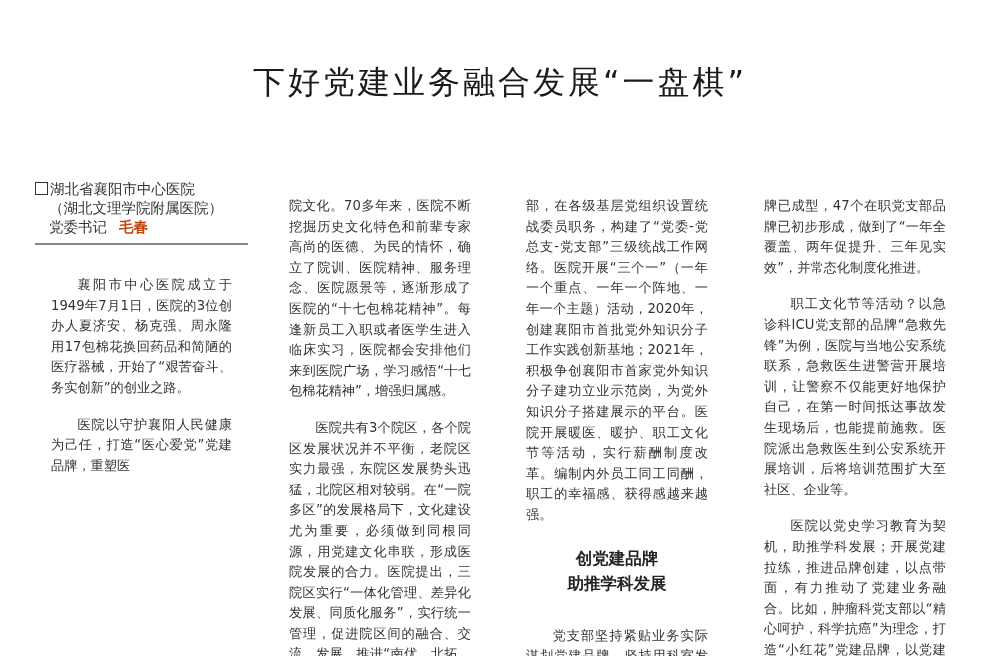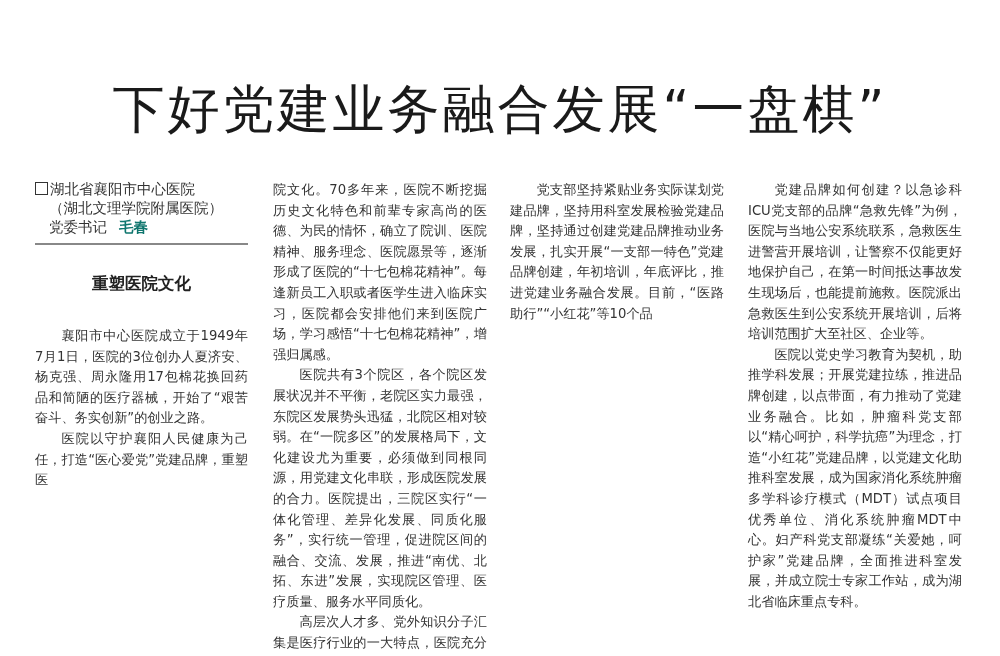--- a/index.html
+++ b/index.html
@@ -1,57 +1,62 @@
 <!DOCTYPE html>
 <html><head>
 <meta charset="utf-8">
 <style>
   html, body { margin:0; padding:0; background:#ffffff; }
   body { width:1000px; height:656px; position:relative; overflow:hidden;
          font-family: "DejaVu Sans", "Liberation Sans", sans-serif; color:#2a2a2a; }
   .headline { position:absolute; left:0; top:40px; width:1000px; text-align:center;
-              font-size:52px; letter-spacing:3px; color:#1a1a1a; font-weight:normal; }
+              font-size:32px; letter-spacing:3px; color:#1a1a1a; font-weight:normal; }
   .col { position:absolute; top:180px; font-size:13.2px; line-height:20.6px; color:#333; text-align:justify; }
-  .col p { margin:0; text-indent:2em; }
+  .col p { margin:16px; text-indent:2em; }
   .col p.noind { text-indent:0; }
   .c1 { left:35px; width:213px; }
   .c2 { left:273px; width:214px; }
   .c3 { left:510px; width:214px; }
   .c4 { left:748px; width:214px; }
   .byline { font-size:14.5px; line-height:19px; color:#333; padding-bottom:6px; border-bottom:2px solid #888; margin-bottom:26px; }
   .byline .box { display:inline-block; width:11px; height:11px; border:1px solid #333; margin-right:2px; vertical-align:-1px; }
   .byline .indent { padding-left:14px; }
-  .byline b { font-weight:bold; color:#0f766e; margin-left:12px; }
+  .byline b { font-weight:bold; color:#c2410c; margin-left:12px; }
   .subhead { text-align:center; font-size:16.5px; line-height:25px; font-weight:bold; color:#222; margin:20px 0 30px 0; }
 </style>
 </head>
 <body>
 
 <h1 class="headline">下好党建业务融合发展“一盘棋”</h1>
 
 <div class="col c1">
   <div class="byline">
     <div><span class="box"></span><span>湖北省襄阳市中心医院</span></div>
     <div class="indent">（湖北文理学院附属医院）</div>
     <div class="indent"><span>党委书记</span><b>毛春</b></div>
   </div>
   <div class="subhead">
-    <div>重塑医院文化</div>
   </div>
   <p>襄阳市中心医院成立于1949年7月1日，医院的3位创办人夏济安、杨克强、周永隆用17包棉花换回药品和简陋的医疗器械，开始了“艰苦奋斗、务实创新”的创业之路。</p>
   <p>医院以守护襄阳人民健康为己任，打造“医心爱党”党建品牌，重塑医</p>
 </div>
 
 <div class="col c2">
   <p class="noind">院文化。70多年来，医院不断挖掘历史文化特色和前辈专家高尚的医德、为民的情怀，确立了院训、医院精神、服务理念、医院愿景等，逐渐形成了医院的“十七包棉花精神”。每逢新员工入职或者医学生进入临床实习，医院都会安排他们来到医院广场，学习感悟“十七包棉花精神”，增强归属感。</p>
   <p>医院共有3个院区，各个院区发展状况并不平衡，老院区实力最强，东院区发展势头迅猛，北院区相对较弱。在“一院多区”的发展格局下，文化建设尤为重要，必须做到同根同源，用党建文化串联，形成医院发展的合力。医院提出，三院区实行“一体化管理、差异化发展、同质化服务”，实行统一管理，促进院区间的融合、交流、发展，推进“南优、北拓、东进”发展，实现院区管理、医疗质量、服务水平同质化。</p>
   <p>高层次人才多、党外知识分子汇集是医疗行业的一大特点，医院充分认识和肯定党外知识分子在推动医院高质量发展中的作用，成立统战工作领导小组，设立医院统战</p>
 </div>
 
 <div class="col c3">
+  <p class="noind">部，在各级基层党组织设置统战委员职务，构建了“党委-党总支-党支部”三级统战工作网络。医院开展“三个一”（一年一个重点、一年一个阵地、一年一个主题）活动，2020年，创建襄阳市首批党外知识分子工作实践创新基地；2021年，积极争创襄阳市首家党外知识分子建功立业示范岗，为党外知识分子搭建展示的平台。医院开展暖医、暖护、职工文化节等活动，实行薪酬制度改革。编制内外员工同工同酬，职工的幸福感、获得感越来越强。</p>
+  <div class="subhead">
+    <div>创党建品牌</div>
+    <div>助推学科发展</div>
+  </div>
   <p>党支部坚持紧贴业务实际谋划党建品牌，坚持用科室发展检验党建品牌，坚持通过创建党建品牌推动业务发展，扎实开展“一支部一特色”党建品牌创建，年初培训，年底评比，推进党建业务融合发展。目前，“医路助行”“小红花”等10个品</p>
 </div>
 
 <div class="col c4">
-  <p>党建品牌如何创建？以急诊科ICU党支部的品牌“急救先锋”为例，医院与当地公安系统联系，急救医生进警营开展培训，让警察不仅能更好地保护自己，在第一时间抵达事故发生现场后，也能提前施救。医院派出急救医生到公安系统开展培训，后将培训范围扩大至社区、企业等。</p>
+  <p class="noind">牌已成型，47个在职党支部品牌已初步形成，做到了“一年全覆盖、两年促提升、三年见实效”，并常态化制度化推进。</p>
+  <p>职工文化节等活动？以急诊科ICU党支部的品牌“急救先锋”为例，医院与当地公安系统联系，急救医生进警营开展培训，让警察不仅能更好地保护自己，在第一时间抵达事故发生现场后，也能提前施救。医院派出急救医生到公安系统开展培训，后将培训范围扩大至社区、企业等。</p>
   <p>医院以党史学习教育为契机，助推学科发展；开展党建拉练，推进品牌创建，以点带面，有力推动了党建业务融合。比如，肿瘤科党支部以“精心呵护，科学抗癌”为理念，打造“小红花”党建品牌，以党建文化助推科室发展，成为国家消化系统肿瘤多学科诊疗模式（MDT）试点项目优秀单位、消化系统肿瘤MDT中心。妇产科党支部凝练“关爱她，呵护家”党建品牌，全面推进科室发展，并成立院士专家工作站，成为湖北省临床重点专科。</p>
 
 </div>
 
 </body></html>

